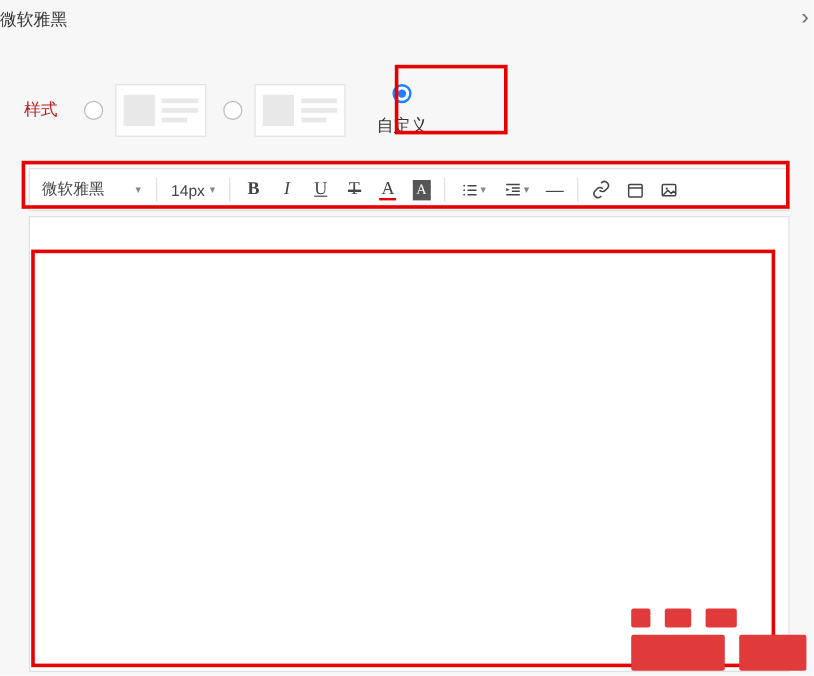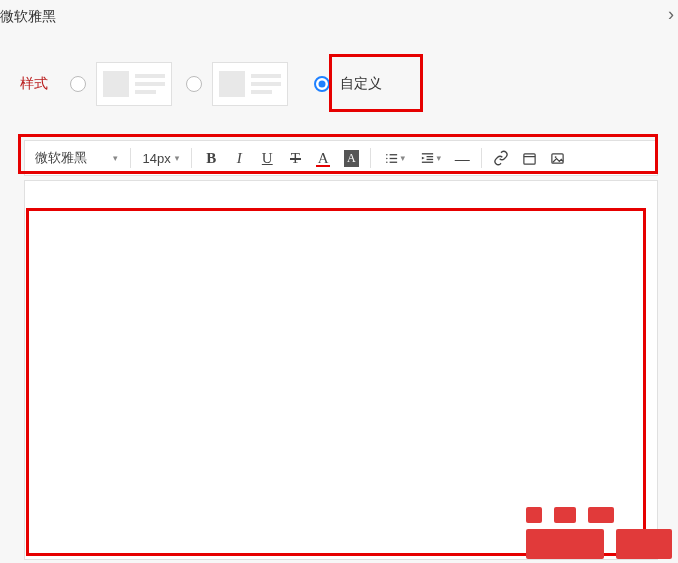--- a/index.html
+++ b/index.html
@@ -82,20 +82,21 @@
       height: 4px; background: #e8e8e8; width: 100%;
     }
     .sig-preview .line.short { width: 70%; }
     .option-group {
       display: flex; align-items: center; gap: 10px;
     }
     .custom-wrap {
       position: relative;
       display: flex; align-items: center; gap: 10px;
       padding: 8px 12px;
+      flex-direction: column;
     }
     .custom-text {
       font-size: 14px;
       color: #333;
     }
     .hl-red {
       position: absolute;
       border: 3px solid #e60000;
       pointer-events: none;
       z-index: 100;

